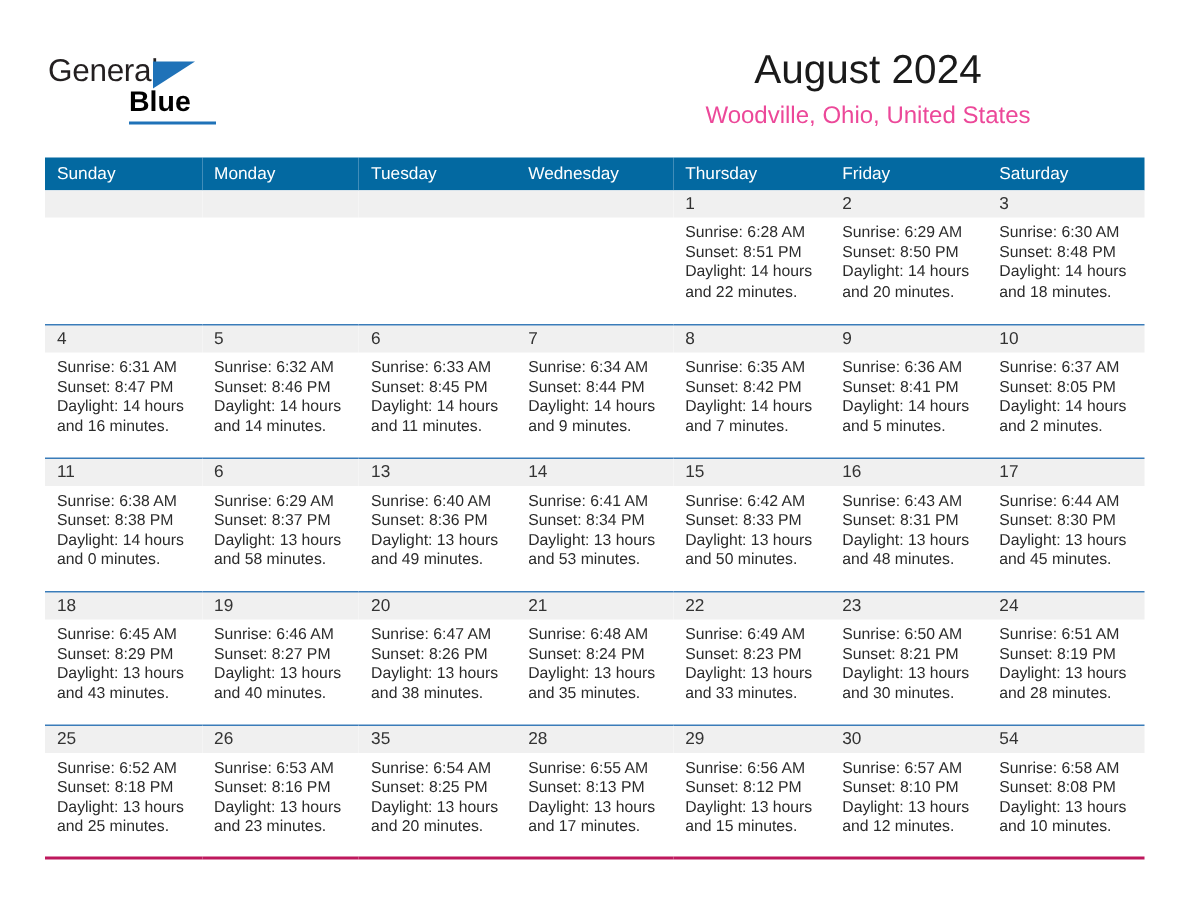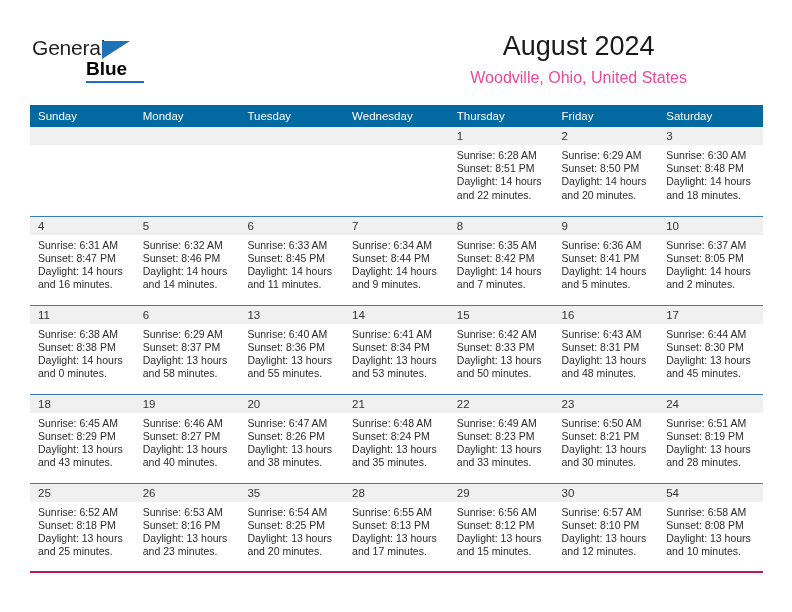--- a/index.html
+++ b/index.html
@@ -338,21 +338,21 @@
               </span>
             </span>
           </td>
           <td>
             <span class="cell-inner">
               <span class="daynum">13</span>
               <span class="lines">
                 <span>Sunrise: 6:40 AM</span>
                 <span>Sunset: 8:36 PM</span>
                 <span>Daylight: 13 hours</span>
-                <span>and 55 minutes.</span>
+                <span>and 49 minutes.</span>
               </span>
             </span>
           </td>
           <td>
             <span class="cell-inner">
               <span class="daynum">14</span>
               <span class="lines">
                 <span>Sunrise: 6:41 AM</span>
                 <span>Sunset: 8:34 PM</span>
                 <span>Daylight: 13 hours</span>

